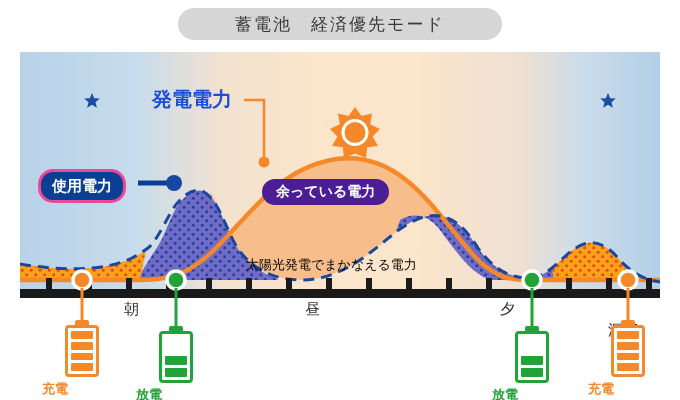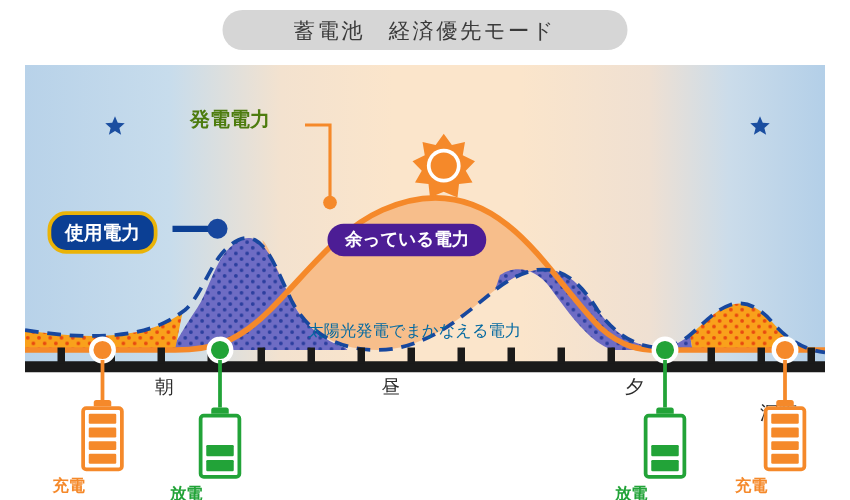--- a/index.html
+++ b/index.html
@@ -16,31 +16,31 @@
 
   
   .chart{position:absolute;left:20px;top:52px;width:640px;height:240px;overflow:hidden;}
   .chart svg{display:block;}
 
   
   .lbl{position:absolute;white-space:nowrap;}
 
   .use-badge{
     left:38px;top:169px;height:28px;padding:0 11px;
-    background:#0b3f94;border:3px solid #eab308;border-radius:15px;
+    background:#0b3f94;border:3px solid #ec4899;border-radius:15px;
     display:flex;align-items:center;color:#ffffff;font-size:15px;font-weight:bold;
     box-shadow:0 0 0 0 rgba(0,0,0,0);
   }
-  .gen-label{left:152px;top:86px;color:#4d7c0f;font-size:16px;font-weight:bold;}
+  .gen-label{left:152px;top:86px;color:#1d4ed8;font-size:20px;font-weight:bold;}
   .surplus-badge{
     left:262px;top:179px;height:26px;padding:0 14px;
     background:#4c1d95;border-radius:13px;
     display:flex;align-items:center;color:#ffffff;font-size:14px;font-weight:bold;
   }
-  .solar-note{left:246px;top:256px;color:#0369a1;font-size:13px;}
+  .solar-note{left:246px;top:256px;color:#000000;font-size:13px;}
 
   
   .tod{position:absolute;color:#2b2b2b;font-size:15px;white-space:nowrap;}
 
   
   .batt-group{position:absolute;width:80px;text-align:left;}
   .stem{position:absolute;left:50%;width:3px;transform:translateX(-50%);}
   .batt{position:relative;margin:0 auto;width:34px;}
   .batt .cap{width:14px;height:5px;margin:0 auto;border-radius:2px 2px 0 0;}
   .batt .body{

